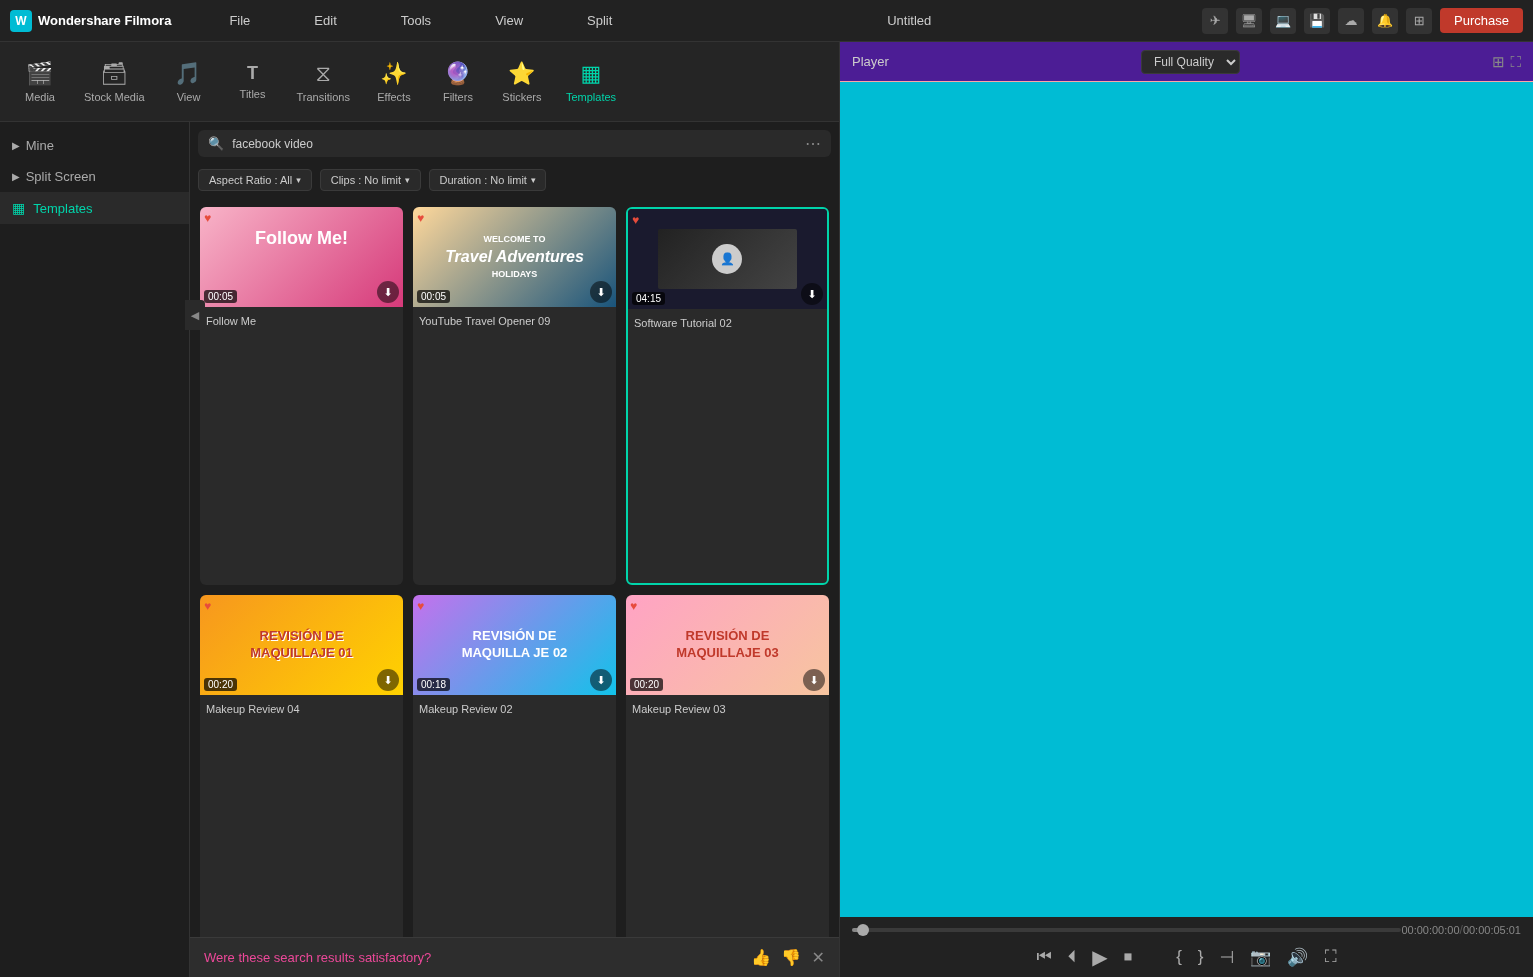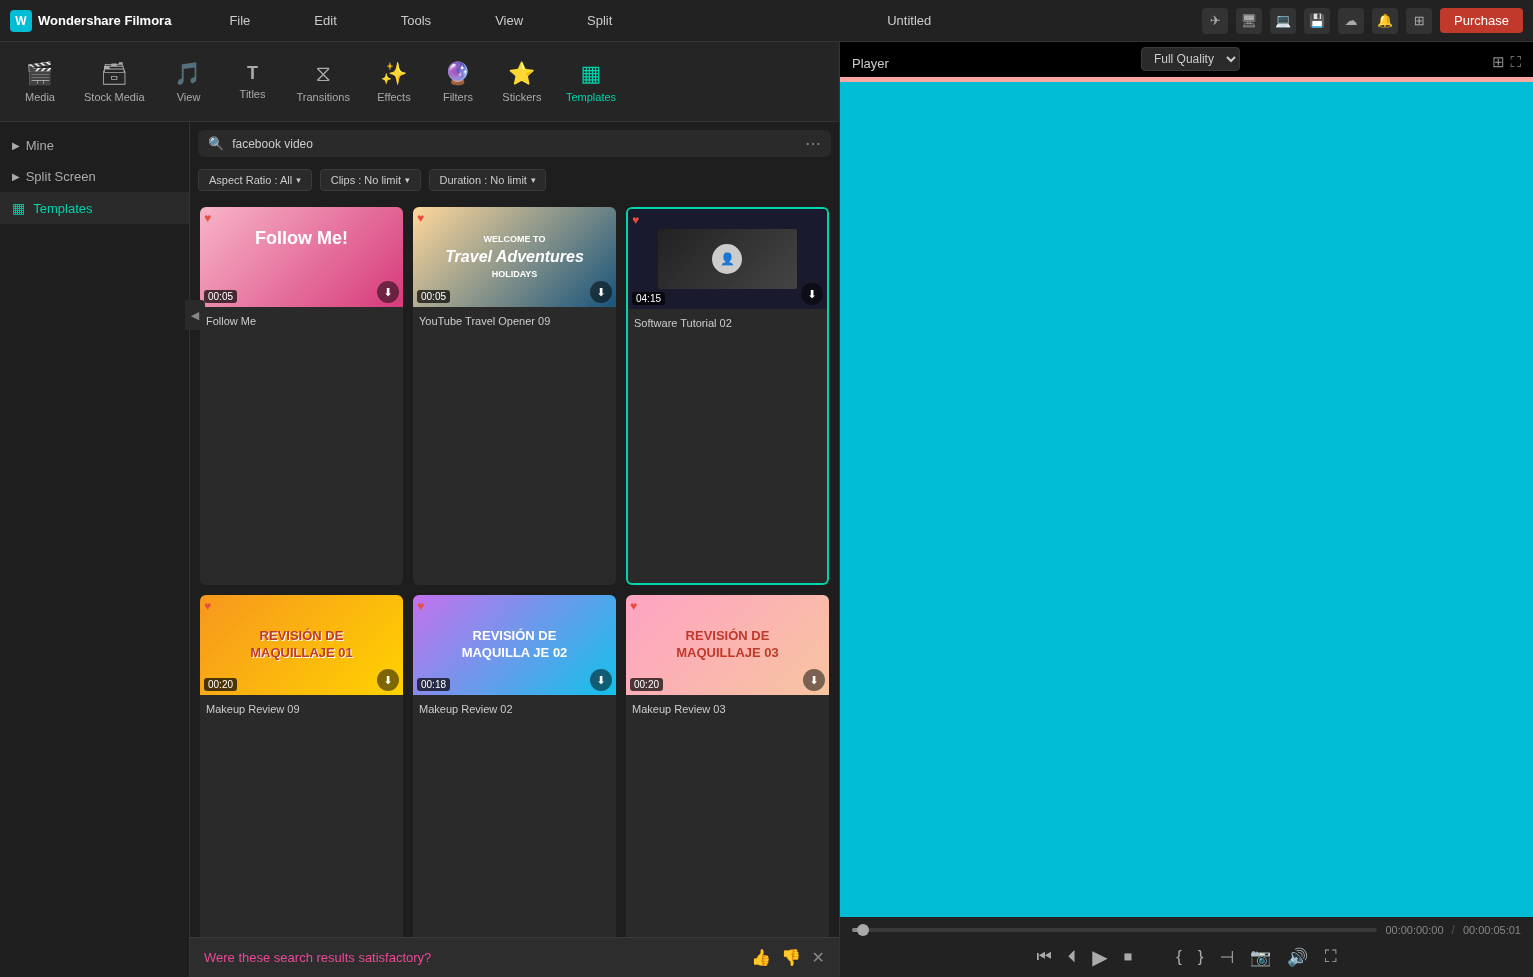--- a/index.html
+++ b/index.html
@@ -58,27 +58,27 @@
     .thumb-dl { position: absolute; bottom: 4px; right: 4px; background: rgba(0,0,0,0.5); border-radius: 50%; width: 22px; height: 22px; display: flex; align-items: center; justify-content: center; color: #fff; font-size: 11px; }
 
     
     .feedback-bar { position: absolute; bottom: 0; left: 0; right: 0; background: #2d2d2d; border-top: 1px solid #3a3a3a; padding: 10px 14px; display: flex; align-items: center; gap: 10px; }
     .feedback-bar .fb-text { flex: 1; color: #ec4899; font-size: 13px; }
     .fb-btn { background: none; border: none; color: #888; font-size: 16px; cursor: pointer; }
     .fb-close { background: none; border: none; color: #888; font-size: 16px; cursor: pointer; }
 
     
     .right-panel { flex: 1; background: #1a1a1a; display: flex; flex-direction: column; }
-    .player-header { display: flex; align-items: flex-end; justify-content: space-between; padding: 6px 12px; background: #000000; height: 40px; border-bottom: 5px solid #fca5a5; }
+    .player-header { display: flex; align-items: center; justify-content: space-between; padding: 6px 12px; background: #4c1d95; height: 40px; border-bottom: 1px solid #fca5a5; }
     .player-quality { background: #2a2a2a; border: 1px solid #3a3a3a; color: #ccc; border-radius: 4px; padding: 3px 8px; font-size: 12px; cursor: pointer; }
     .player-view-icons { display: flex; gap: 6px; }
     .pv-icon { color: #888; font-size: 15px; cursor: pointer; }
     .player-canvas { flex: 1; background: #00bcd4; display: flex; align-items: center; justify-content: center; }
     .player-controls { background: #222; padding: 6px 12px; }
-    .progress-bar-wrap { display: flex; align-items: center; gap: 8px; margin-bottom: 6px; }
+    .progress-bar-wrap { display: flex; align-items: center; gap: 0; margin-bottom: 6px; }
     .progress-bar { flex: 1; height: 4px; background: #3a3a3a; border-radius: 2px; position: relative; }
     .progress-fill { width: 2%; height: 100%; background: #888; border-radius: 2px; }
     .progress-thumb { position: absolute; left: 2%; top: -4px; width: 12px; height: 12px; background: #aaa; border-radius: 50%; transform: translateX(-50%); }
     .time-display { font-size: 11px; color: #888; white-space: nowrap; }
     .control-btns { display: flex; align-items: center; gap: 8px; justify-content: center; }
     .ctrl-btn { background: none; border: none; color: #aaa; font-size: 17px; cursor: pointer; padding: 2px 4px; }
     .ctrl-btn.big { font-size: 20px; }
 
     
     .follow-me-thumb { background: linear-gradient(135deg, #f8b4c8, #d63a7a); }
@@ -247,21 +247,21 @@
 
           <div class="template-card">
             <div class="template-thumb makeup1-thumb">
               <div style="position:absolute;inset:0;display:flex;align-items:center;justify-content:center;flex-direction:column;">
                 <div style="color:#c0392b;font-size:13px;font-weight:900;text-align:center;line-height:1.3;text-shadow:1px 1px 0 #fff;">REVISIÓN DE<br>MAQUILLAJE 01</div>
               </div>
               <span class="thumb-heart">♥</span>
               <span class="thumb-badge">00:20</span>
               <span class="thumb-dl">⬇</span>
             </div>
-            <div class="template-card-label">Makeup Review 09</div>
+            <div class="template-card-label">Makeup Review 04</div>
           </div>
 
           <div class="template-card">
             <div class="template-thumb makeup2-thumb">
               <div style="position:absolute;inset:0;display:flex;align-items:center;justify-content:center;flex-direction:column;">
                 <div style="color:#fff;font-size:13px;font-weight:900;text-align:center;line-height:1.3;">REVISIÓN DE<br>MAQUILLA JE 02</div>
               </div>
               <span class="thumb-heart">♥</span>
               <span class="thumb-badge">00:18</span>
               <span class="thumb-dl">⬇</span>

